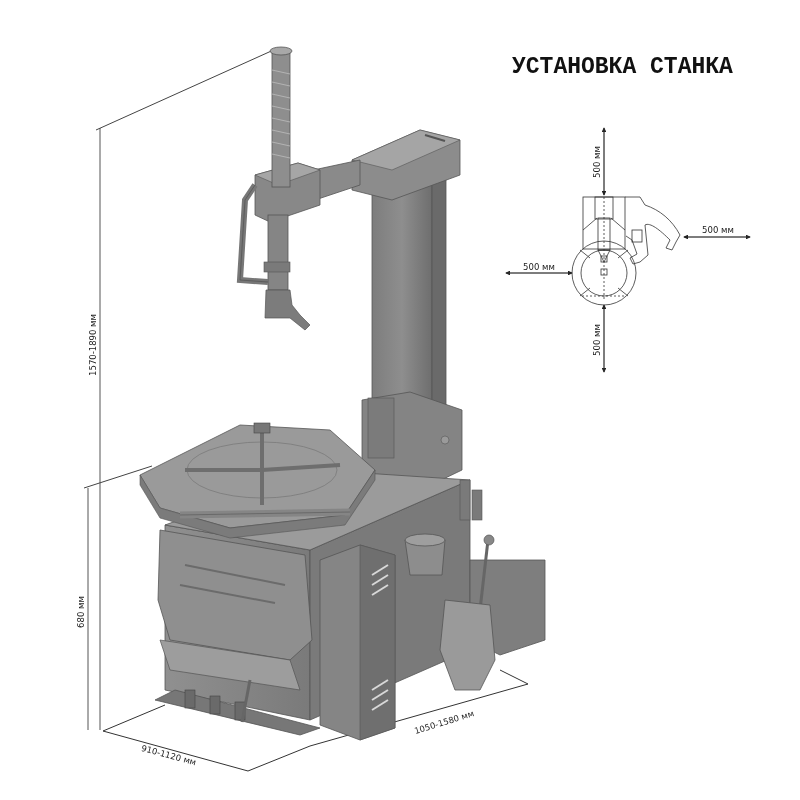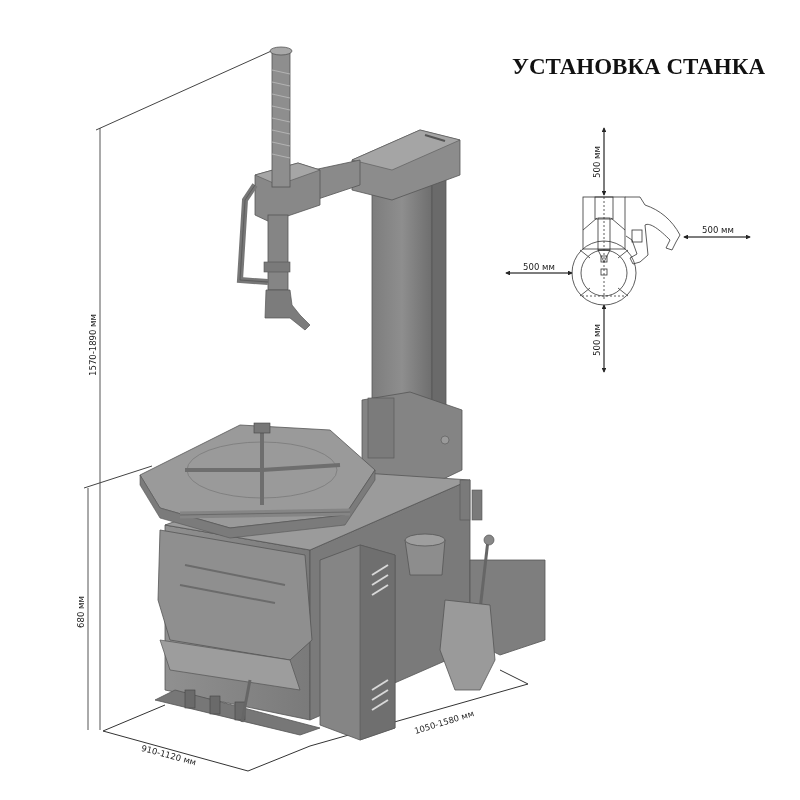--- a/index.html
+++ b/index.html
@@ -1,19 +1,19 @@
 <!DOCTYPE html>
 <html><head>
   <meta charset="utf-8">
   <style>
     html, body { margin: 0; padding: 0; background: #ffffff; }
     body { width: 800px; height: 800px; position: relative; overflow: hidden; font-family: "DejaVu Sans", sans-serif; }
     .title {
       position: absolute; left: 512px; top: 54px;
-      font-family: Liberation Serif, serif; font-weight: bold; font-size: 23px;
+      font-family: Liberation Mono, monospace; font-weight: bold; font-size: 23px;
       color: #111; letter-spacing: 0px; white-space: nowrap;
     }
     svg.main { position: absolute; left: 0; top: 0; }
     .dimtxt-sm { font-family: "DejaVu Sans", sans-serif; font-size: 8.5px; fill: #222; }
   </style>
 </head>
 <body>
 
 <div class="title">УСТАНОВКА СТАНКА</div>
 

